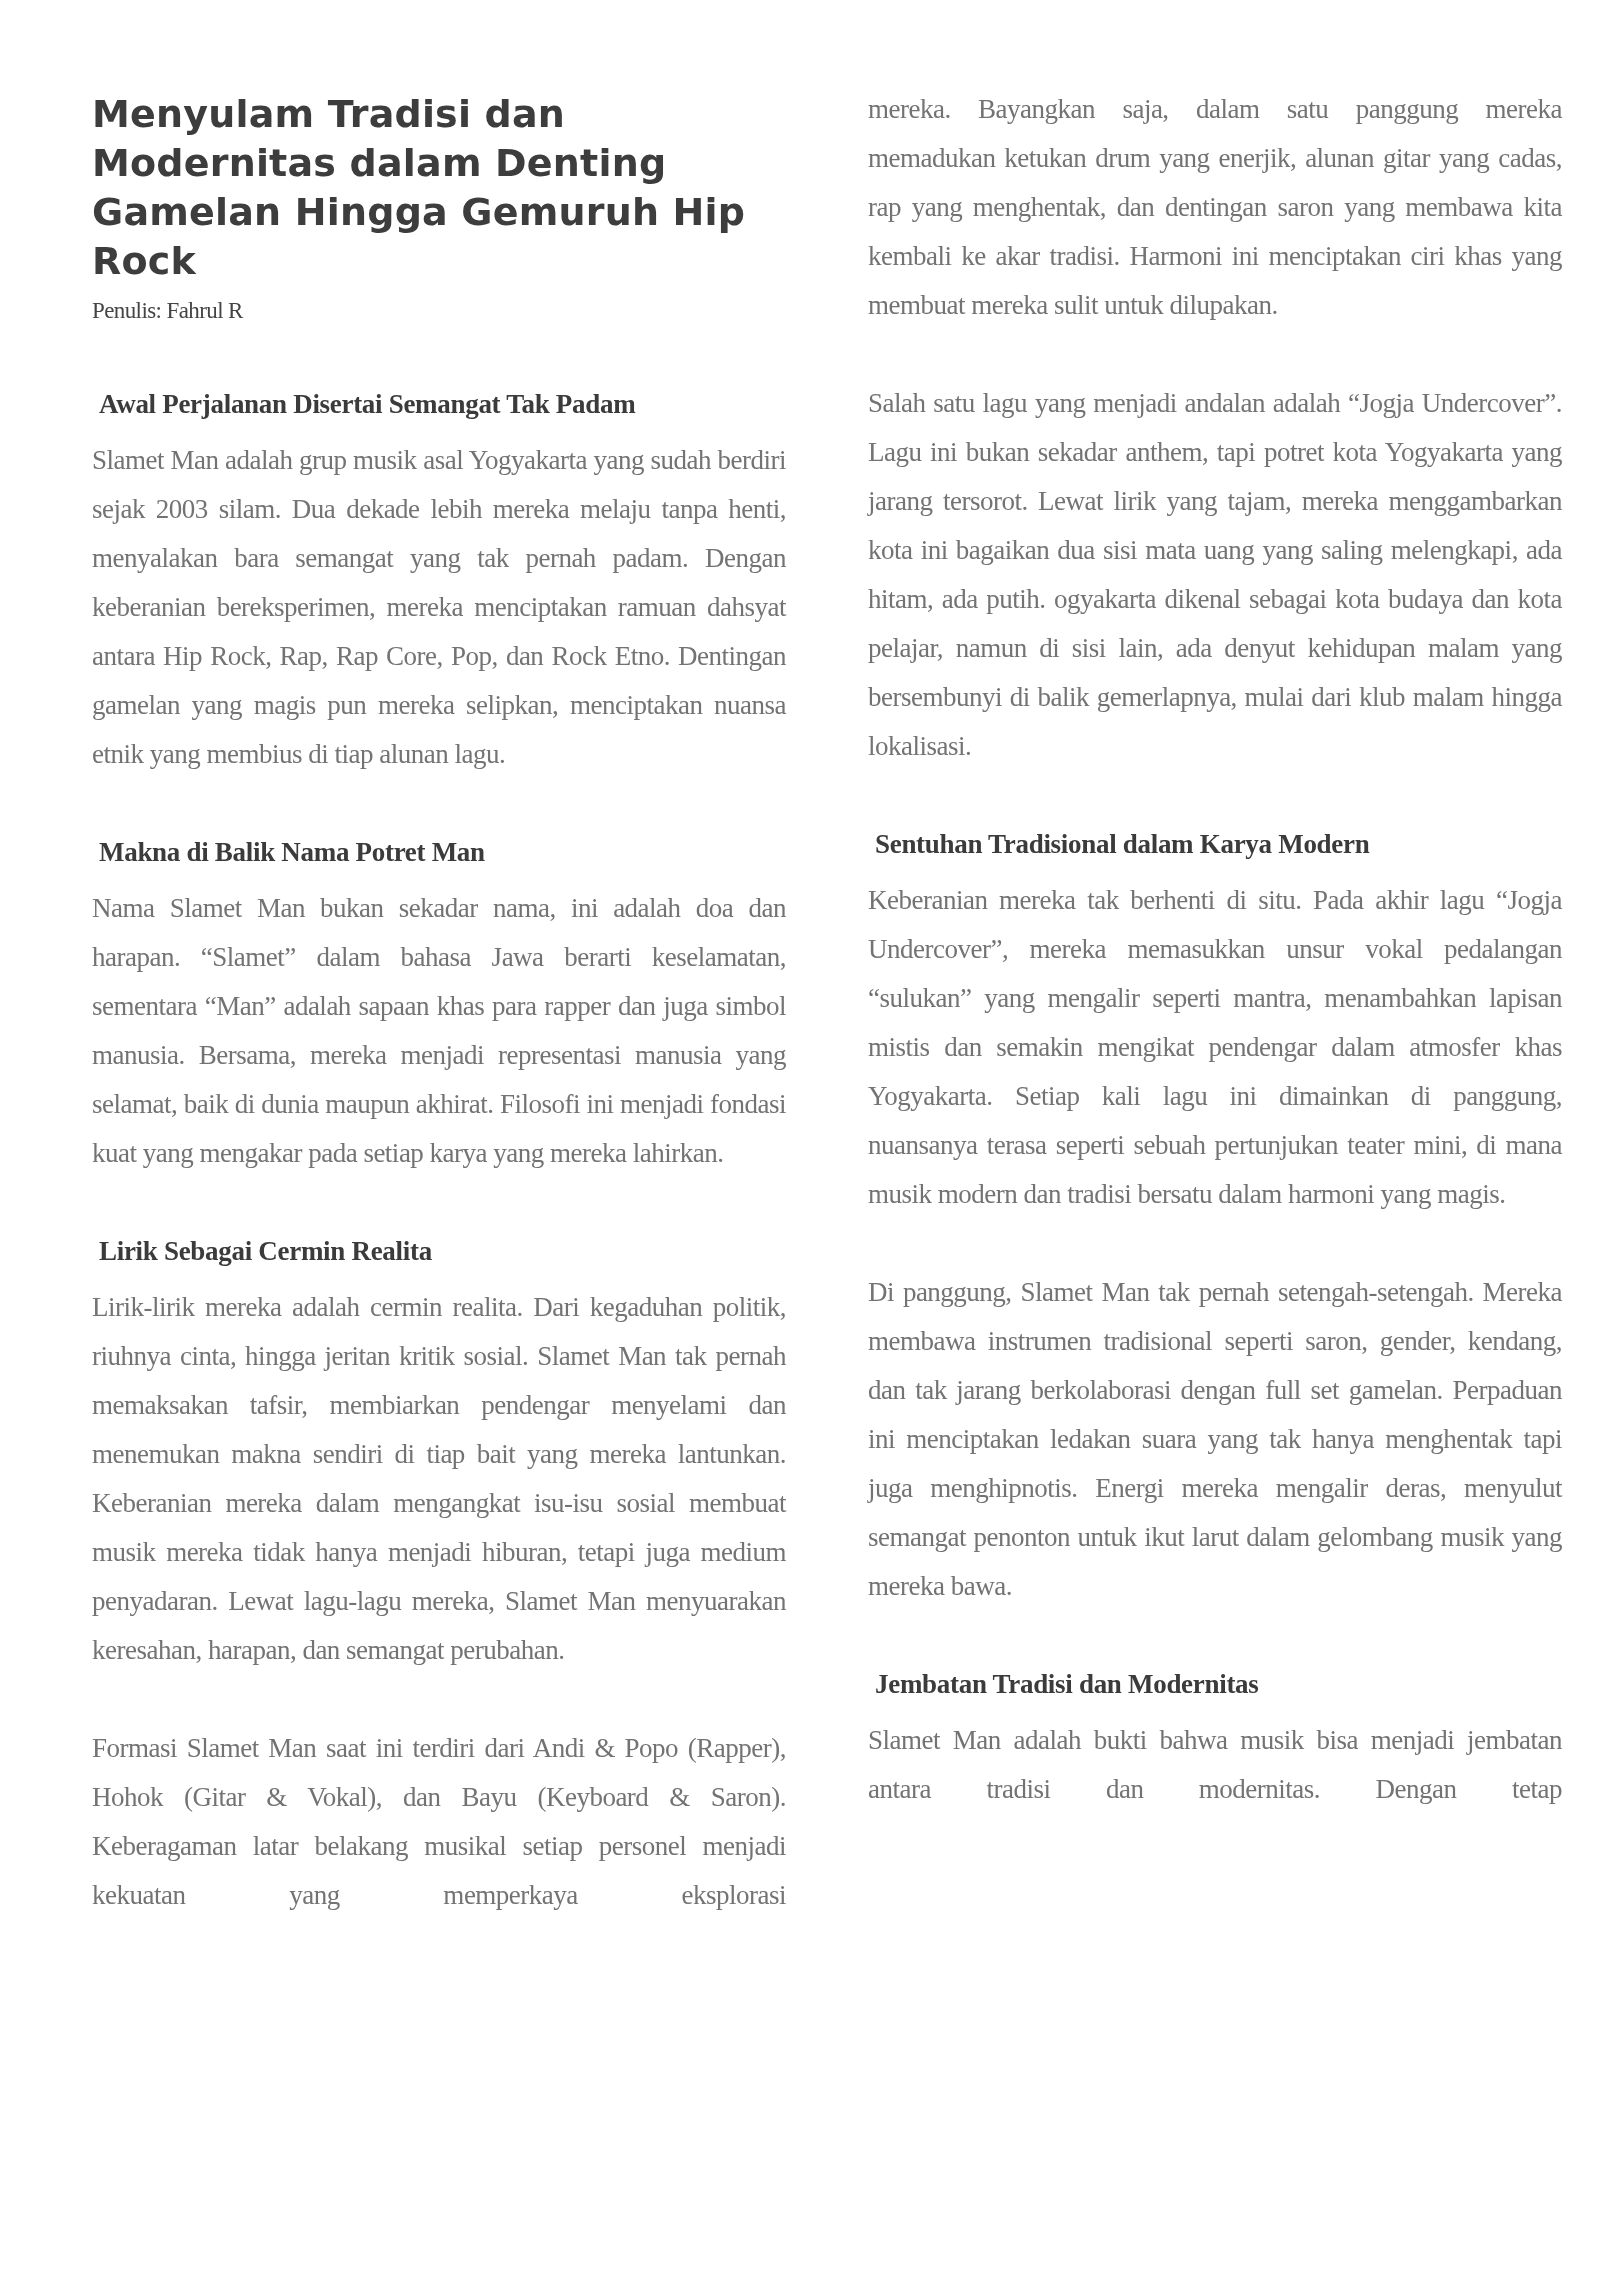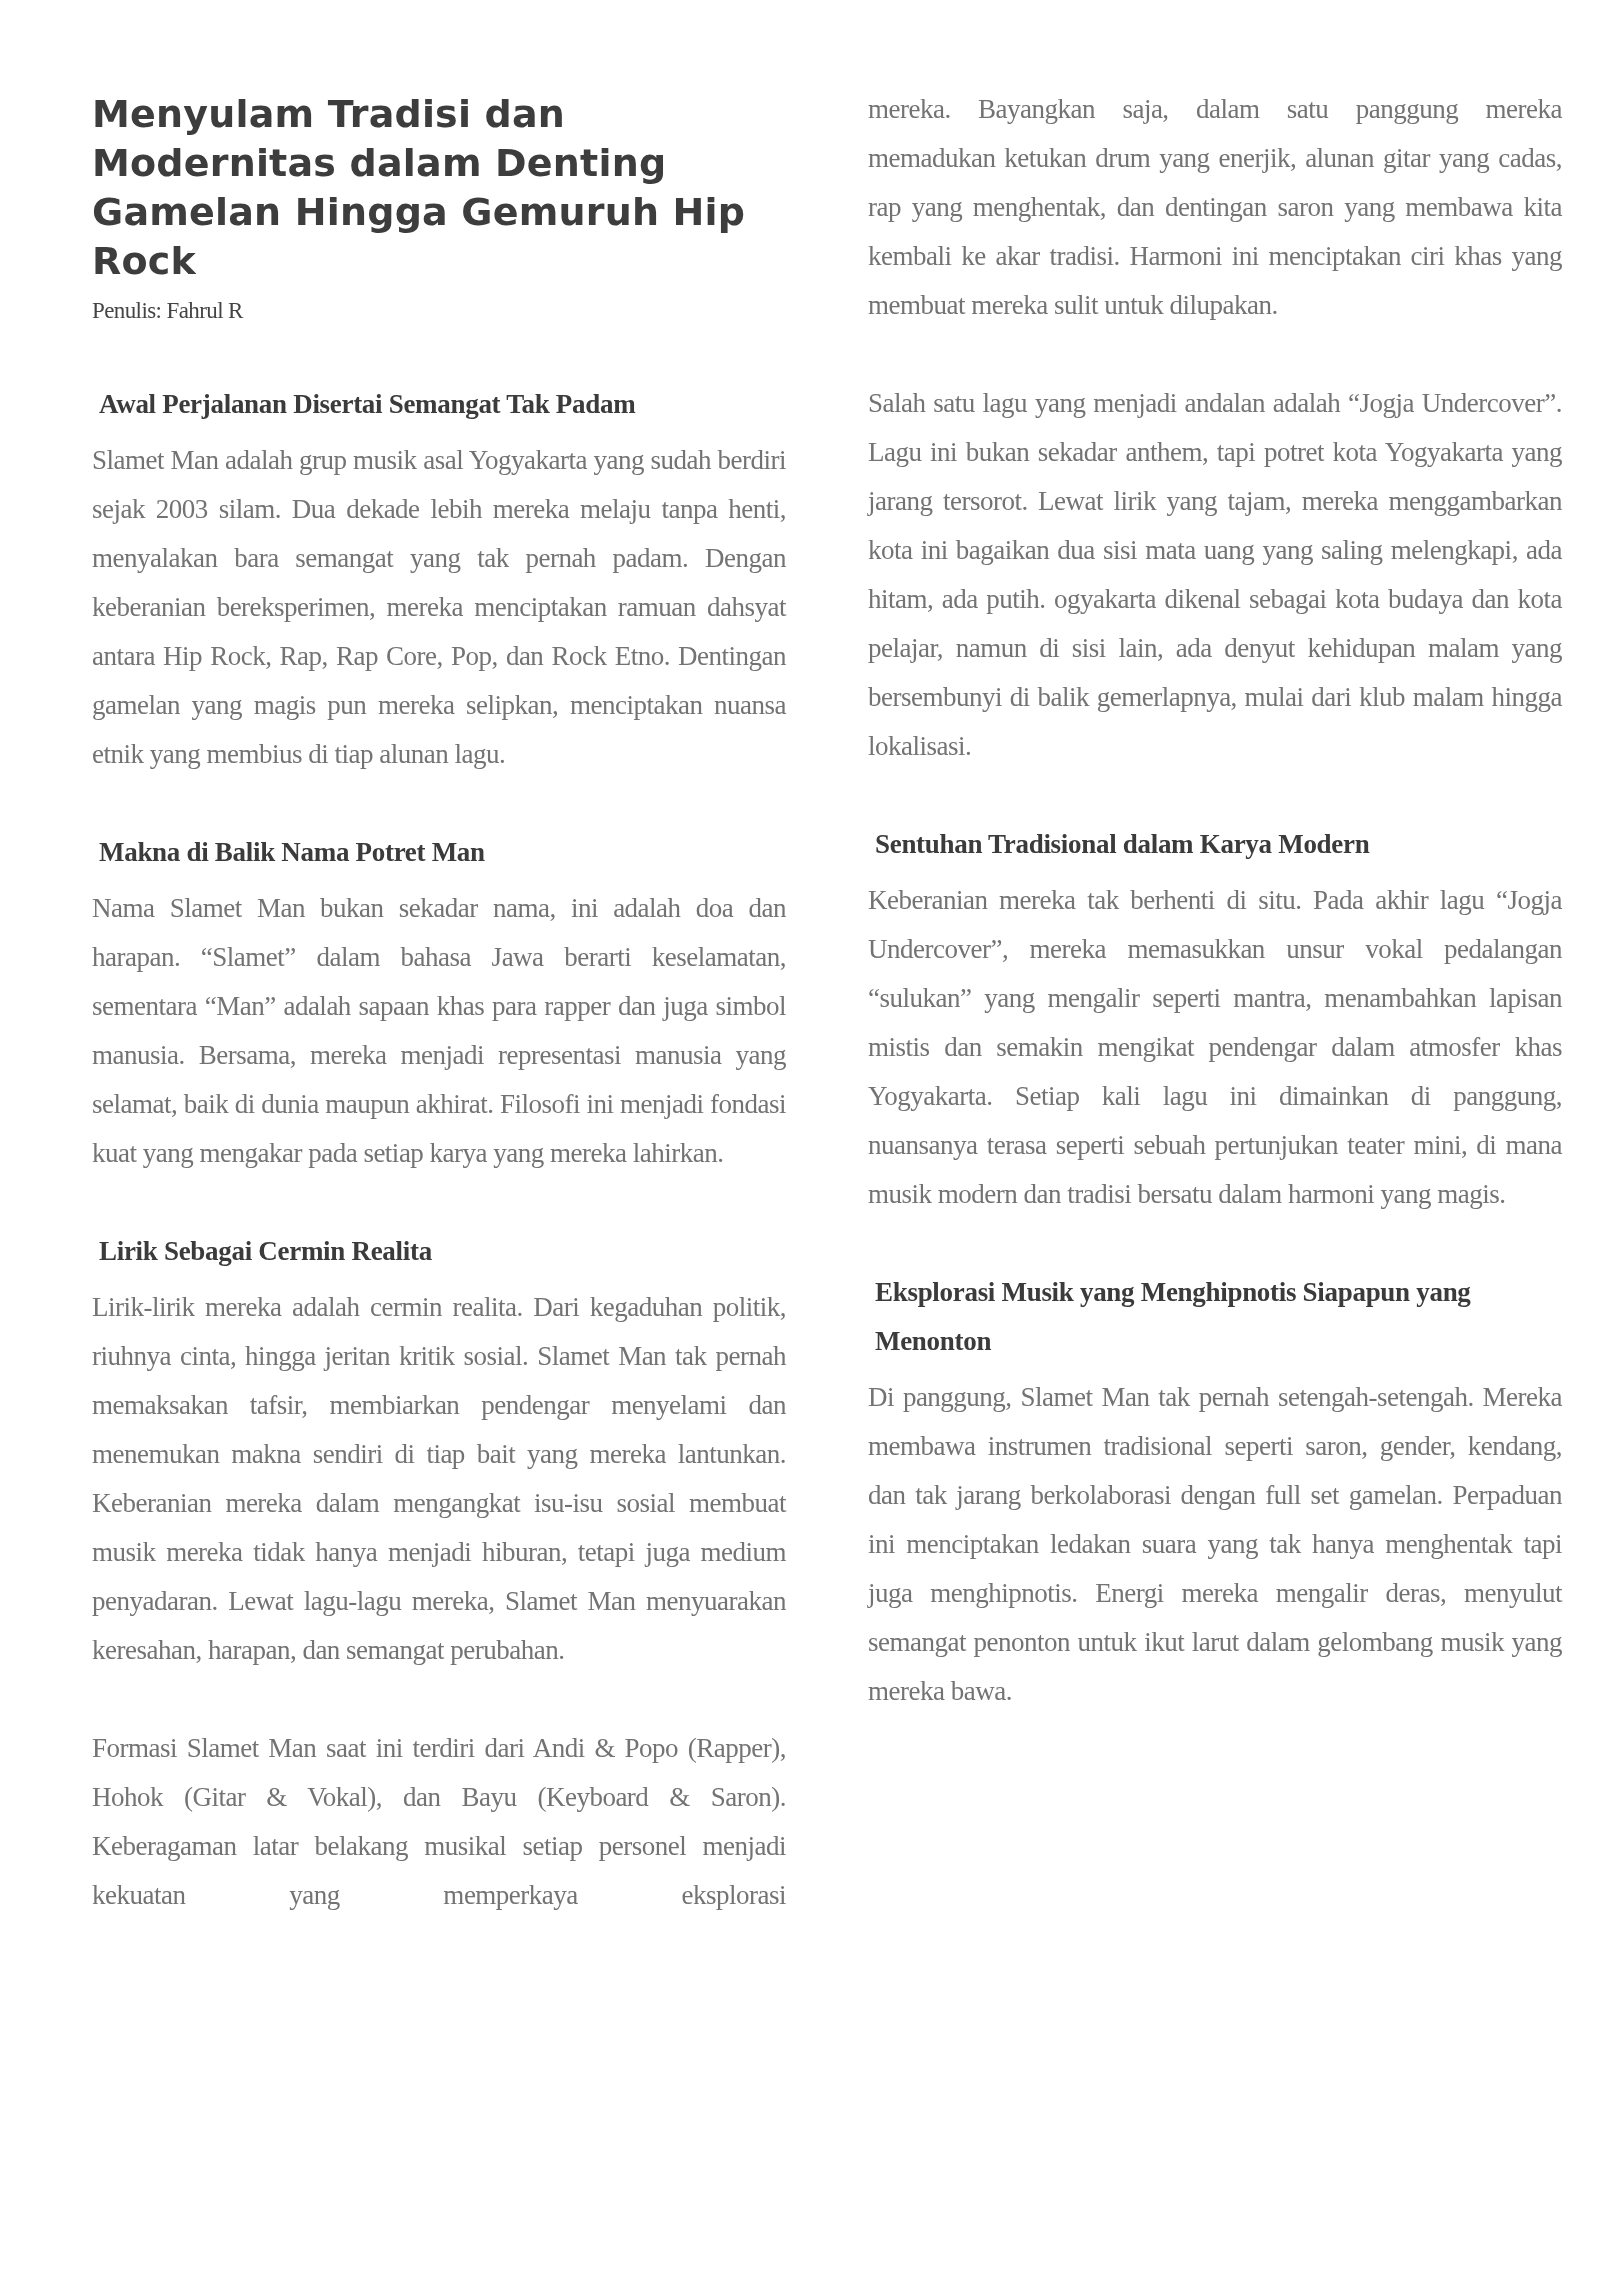--- a/index.html
+++ b/index.html
@@ -67,20 +67,23 @@
     <div class="section">
       <p class="p">Salah satu lagu yang menjadi andalan adalah “Jogja Undercover”. Lagu ini bukan sekadar anthem, tapi potret kota Yogyakarta yang jarang tersorot. Lewat lirik yang tajam, mereka menggambarkan kota ini bagaikan dua sisi mata uang yang saling melengkapi, ada hitam, ada putih. ogyakarta dikenal sebagai kota budaya dan kota pelajar, namun di sisi lain, ada denyut kehidupan malam yang bersembunyi di balik gemerlapnya, mulai dari klub malam hingga lokalisasi.</p>
     </div>
 
     <div class="section">
       <h2 class="h">Sentuhan Tradisional dalam Karya Modern</h2>
       <p class="p">Keberanian mereka tak berhenti di situ. Pada akhir lagu “Jogja Undercover”, mereka memasukkan unsur vokal pedalangan “sulukan”  yang mengalir seperti mantra, menambahkan lapisan mistis dan semakin mengikat pendengar dalam atmosfer khas Yogyakarta. Setiap kali lagu ini dimainkan di panggung, nuansanya terasa seperti sebuah pertunjukan teater mini, di mana musik modern dan tradisi bersatu dalam harmoni yang magis.</p>
     </div>
 
     <div class="section">
-      <h2 class="h">Eksplorasi Musik yang Menghipnotis Siapapun yang Menonton</h2>
       <p class="p">Di panggung, Slamet Man tak pernah setengah-setengah. Mereka membawa instrumen tradisional seperti saron, gender, kendang, dan tak jarang berkolaborasi dengan full set gamelan. Perpaduan ini menciptakan ledakan suara yang tak hanya menghentak tapi juga menghipnotis. Energi mereka mengalir deras, menyulut semangat penonton untuk ikut larut dalam gelombang musik yang mereka bawa.</p>
     </div>
 
+    <div class="section">
+      <h2 class="h">Jembatan Tradisi dan Modernitas</h2>
+      <p class="p last" style="text-align-last: justify;">Slamet Man adalah bukti bahwa musik bisa menjadi jembatan antara tradisi dan modernitas. Dengan tetap</p>
+    </div>
   </div>
 
 </div>
 
 
 </body></html>

